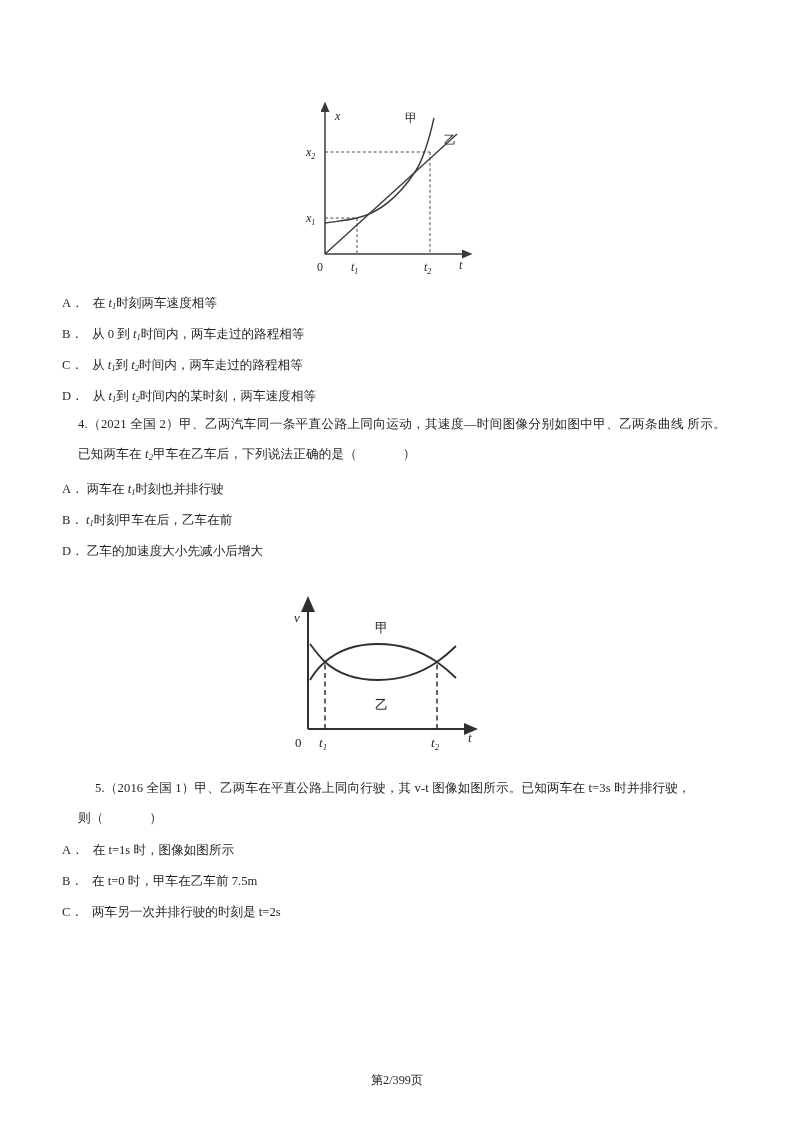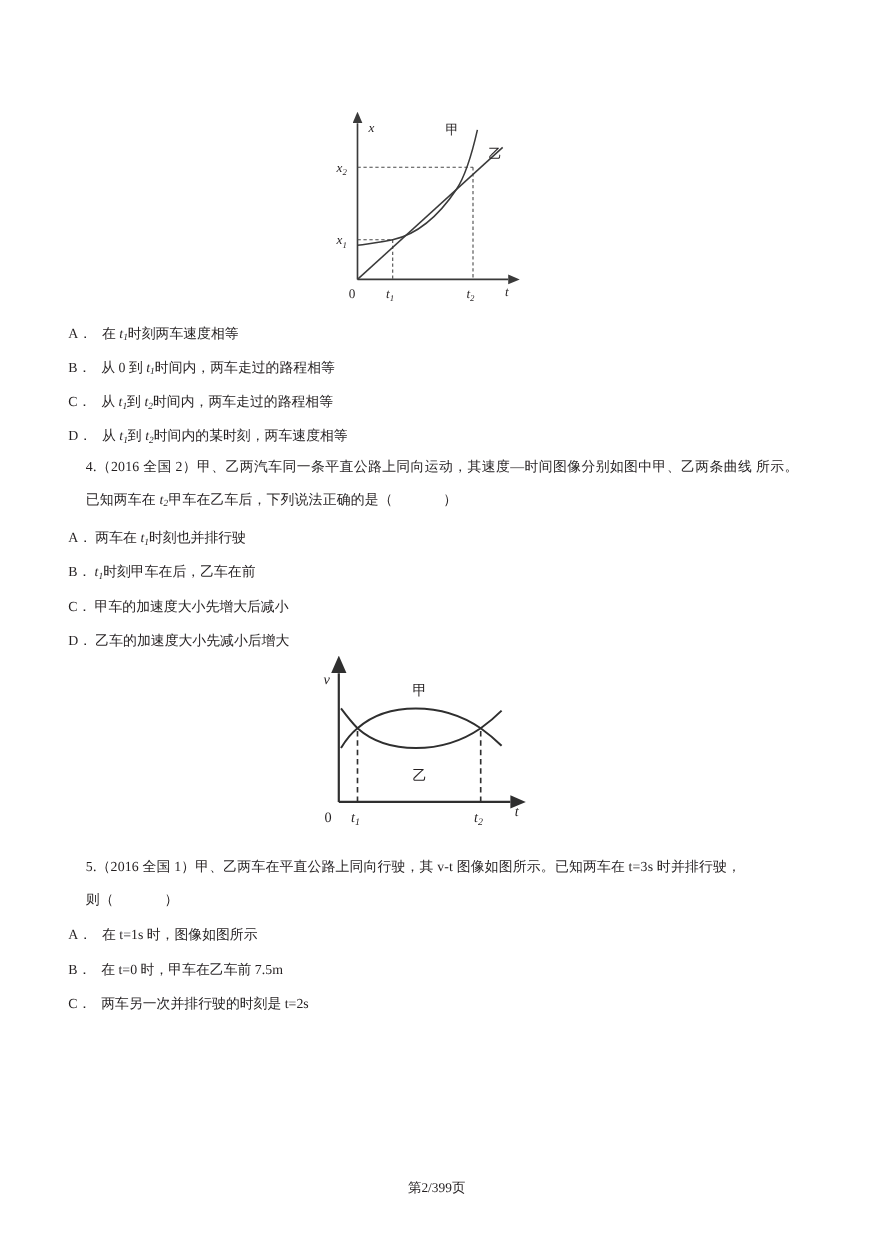--- a/index.html
+++ b/index.html
@@ -127,33 +127,30 @@
     </div>
     <div class="opt">
       <span class="lbl">C．</span><span class="gap-w"></span>从 <i class="v">t</i><sub>1</sub>到 <i class="v">t</i><sub>2</sub>时间内，两车走过的路程相等
     </div>
     <div class="opt">
       <span class="lbl">D．</span><span class="gap-w"></span>从 <i class="v">t</i><sub>1</sub>到 <i class="v">t</i><sub>2</sub>时间内的某时刻，两车速度相等
     </div>
   </div>
 
   <div class="qtext" style="top:409px;">
-    <span>4</span>.<span>（2016 全国 2）</span><span>甲、乙两汽车同一条平直公路上同向运动，其速度—时间图像分别如图中甲、乙两条曲线</span>
+    <span>4</span>.<span>（2021 全国 2）</span><span>甲、乙两汽车同一条平直公路上同向运动，其速度—时间图像分别如图中甲、乙两条曲线</span>
     <span>所示。已知两车在 </span><i class="v">t</i><sub>2</sub><span>甲车在乙车后，下列说法正确的是（</span><span class="spacer-inline"></span><span>）</span>
   </div>
 
   <div class="optlist" style="top:474px;">
     <div class="opt">
       <span class="lbl">A．</span><span class="gap-n"></span>两车在 <i class="v">t</i><sub>1</sub>时刻也并排行驶
     </div>
     <div class="opt">
       <span class="lbl">B．</span><span class="gap-n"></span><i class="v">t</i><sub>1</sub>时刻甲车在后，乙车在前
-    </div>
-    <div class="opt">
-      <span class="lbl">C．</span><span class="gap-n"></span>甲车的加速度大小先增大后减小
     </div>
     <div class="opt">
       <span class="lbl">D．</span><span class="gap-n"></span>乙车的加速度大小先减小后增大
     </div>
   </div>
 
   <div class="figure" style="top:596px;">
     <svg width="230" height="165" viewBox="0 0 230 165">
       <defs>
         <marker id="arrH2" markerWidth="7" markerHeight="7" refX="0" refY="3" orient="auto">
@@ -179,21 +176,21 @@
       <text x="13" y="151" font-family="Liberation Serif, serif" font-size="13" fill="#231f20">0</text>
 
       <text x="37" y="151" font-family="Liberation Serif, serif" font-size="13" font-style="italic" fill="#231f20">t<tspan font-size="9" dy="3">1</tspan></text>
       <text x="149" y="151" font-family="Liberation Serif, serif" font-size="13" font-style="italic" fill="#231f20">t<tspan font-size="9" dy="3">2</tspan></text>
 
       <text x="93" y="36" font-family="DejaVu Sans, sans-serif" font-size="13" fill="#231f20">甲</text>
       <text x="93" y="113" font-family="DejaVu Sans, sans-serif" font-size="13" fill="#231f20">乙</text>
     </svg>
   </div>
 
-  <div class="qtext" style="top:773px;">
+  <div class="qtext" style="top:773px;margin-left:17px;">
     <span>5.（2016 全国 1）甲、乙两车在平直公路上同向行驶，其 v-t 图像如图所示。已知两车在 t=3s 时并排行驶，</span>
   </div>
   <div class="qtext" style="top:803px;">
     <span>则（</span><span class="spacer-inline"></span><span>）</span>
   </div>
 
   <div class="optlist" style="top:835px;">
     <div class="opt">
       <span class="lbl">A．</span><span class="gap-w"></span><span>在 t=1s 时，图像如图所示</span>
     </div>

